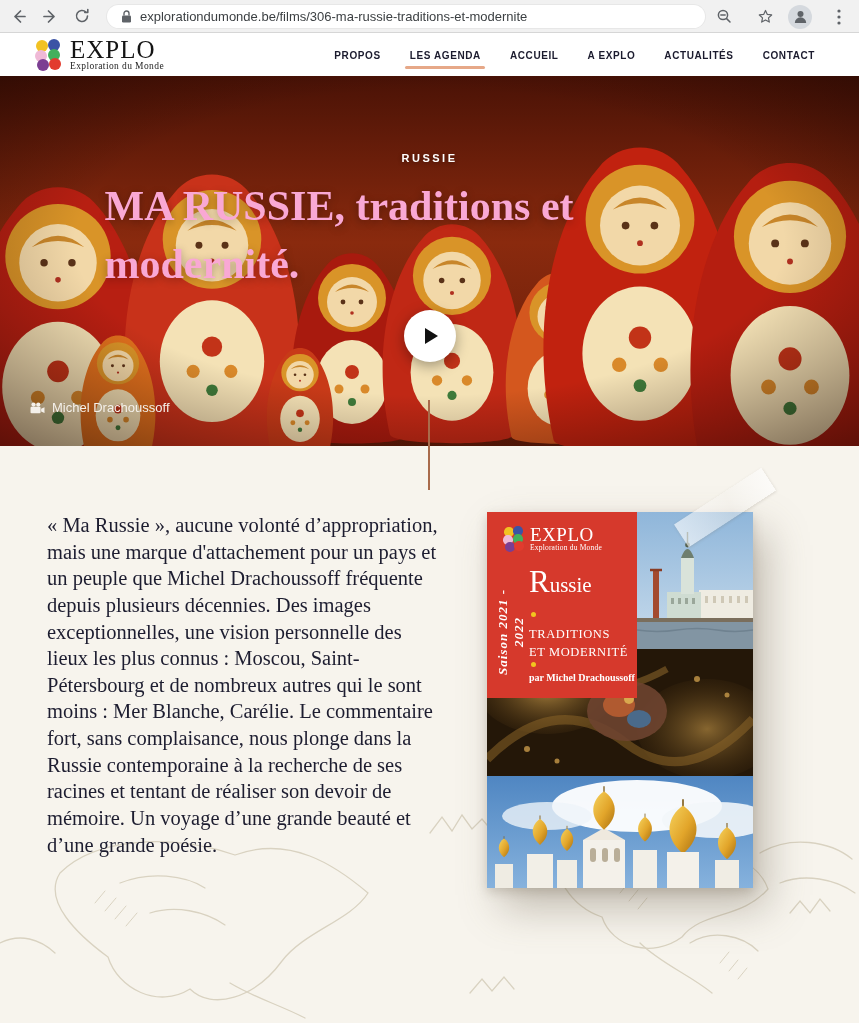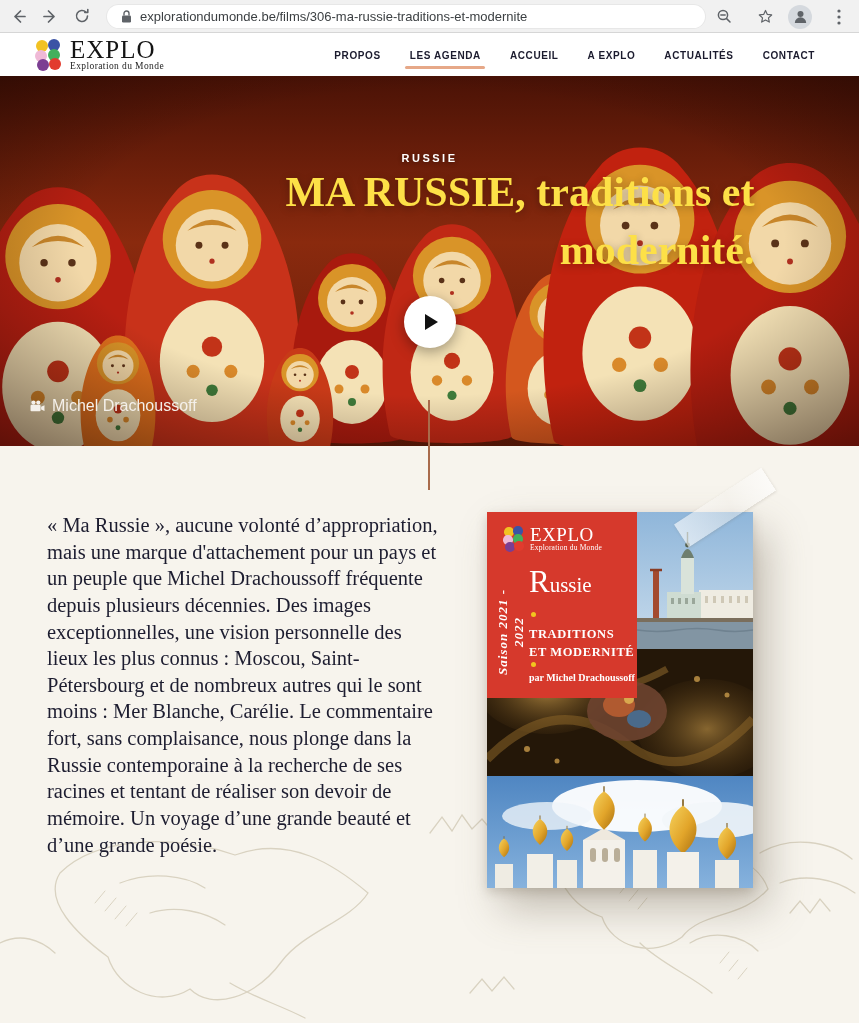--- a/index.html
+++ b/index.html
@@ -48,32 +48,32 @@
     content:""; position:absolute; left:-6%; right:-6%; bottom:-8px; height:3px;
     background:#e6a888; border-radius:2px;
   }
 
   
   .hero { position:absolute; top:76px; left:0; width:859px; height:370px; overflow:hidden; background:#5a1408; }
   .hero-bg { position:absolute; inset:0; }
   .hero-content { position:absolute; inset:0; display:flex; flex-direction:column; align-items:center; padding-top:76px; }
   .hero-category { color:#ffffff; font-size:11px; font-weight:bold; letter-spacing:2.5px; text-shadow:0 1px 4px rgba(0,0,0,0.4); }
   .hero-title {
-    max-width:650px; text-align:right;
+    margin-top:14px; max-width:650px; text-align:left;
     font-family:"Liberation Serif", serif; font-weight:bold;
-    font-size:42px; line-height:1.38; color:#fde047;
+    font-size:42px; line-height:1.38; color:#f9a8d4;
     text-shadow:0 2px 8px rgba(0,0,0,0.3);
   }
   .play-button {
     margin-top:16px; width:52px; height:52px; border-radius:50%;
     background:#ffffff; display:flex; align-items:center; justify-content:center;
     cursor:pointer; box-shadow:0 4px 14px rgba(0,0,0,0.35);
   }
   .play-tri { width:0; height:0; border-left:13px solid #111; border-top:8px solid transparent; border-bottom:8px solid transparent; margin-left:4px; }
-  .photo-credit { position:absolute; left:30px; bottom:31px; display:flex; align-items:center; gap:7px; color:#f4f0ea; font-size:16px; }
+  .photo-credit { position:absolute; left:30px; bottom:31px; display:flex; align-items:center; gap:7px; color:#f4f0ea; font-size:13px; }
   .divider-line { position:absolute; left:428px; top:400px; width:2px; height:90px; background:#a96b4b; z-index:6; }
 
   
   .body-section { position:absolute; top:446px; left:0; width:859px; height:577px; background:#f7f4ed; }
   .map-sketch { position:absolute; left:0; bottom:0; width:859px; height:230px; }
   .article-text {
     position:absolute; left:47px; top:66px; width:392px;
     font-family:"Liberation Serif", serif; font-weight:normal;
     font-size:20.5px; line-height:1.3; color:#1d1d30; z-index:3;
   }
@@ -92,21 +92,21 @@
   .p-brand-sub { font-family:"Liberation Serif", serif; font-size:7.5px; color:#ffffff; letter-spacing:0.2px; }
   .p-season {
     position:absolute; left:8px; top:62px; height:116px;
     writing-mode:vertical-rl; transform:rotate(180deg);
     font-family:"Liberation Serif", serif; font-style:italic; font-weight:bold;
     font-size:13px; color:#ffffff; letter-spacing:1px; text-align:center;
   }
   .p-title { position:absolute; left:42px; top:52px; font-family:"Liberation Serif", serif; color:#ffffff; font-size:21px; }
   .p-title::first-letter { font-size:31px; }
   .p-dot { position:absolute; width:5px; height:5px; border-radius:50%; background:#f2c51f; left:44px; }
-  .p-sub { position:absolute; left:42px; top:113px; font-family:"Liberation Serif", serif; font-weight:bold; font-size:12.5px; letter-spacing:0.6px; color:#ffffff; line-height:1.45; }
+  .p-sub { position:absolute; left:42px; top:113px; font-family:"Liberation Serif", serif; font-weight:normal; font-size:12.5px; letter-spacing:0.6px; color:#ffffff; line-height:1.45; }
   .p-author { position:absolute; left:42px; top:160px; font-family:"Liberation Serif", serif; font-weight:bold; font-size:10px; color:#ffffff; }
   .poster-spb { position:absolute; left:150px; top:0; width:116px; height:137px; z-index:3; }
   .poster-ceiling { position:absolute; left:0; top:137px; width:266px; height:127px; z-index:2; }
   .poster-domes { position:absolute; left:0; top:264px; width:266px; height:112px; z-index:3; }
   .tape {
     position:absolute; right:-24px; top:-18px; width:104px; height:27px;
     background:linear-gradient(100deg, rgba(255,255,255,0.62), rgba(244,242,238,0.45) 55%, rgba(255,255,255,0.62));
     transform:rotate(-33deg); z-index:6;
     box-shadow:0 1px 3px rgba(100,90,70,0.18);
   }

